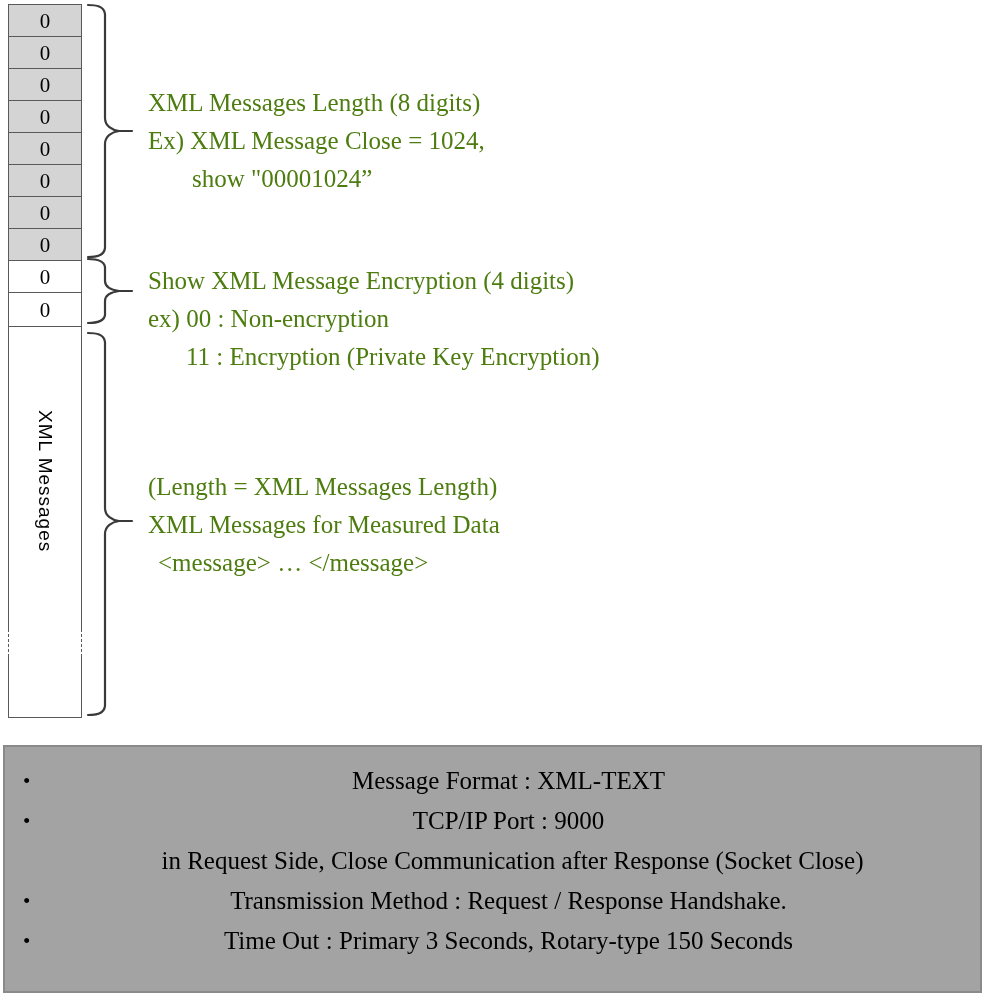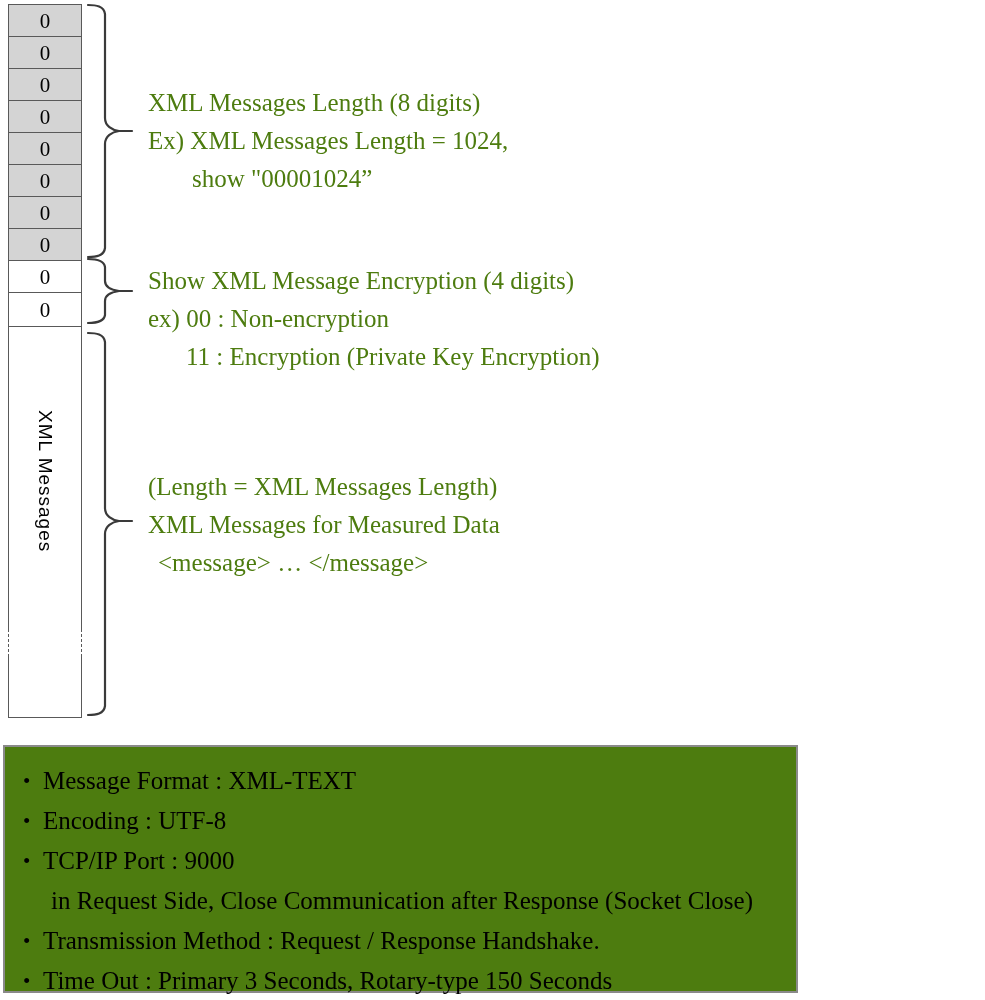--- a/index.html
+++ b/index.html
@@ -129,25 +129,26 @@
   }
   .annot .indent-1 { padding-left: 44px; }
   .annot .indent-2 { padding-left: 38px; }
   .annot .indent-3 { padding-left: 10px; }
 
   
   .notes-box {
     position: absolute;
     left: 3px;
     top: 745px;
-    width: 795px;
+    width: 979px;
     height: 248px;
     box-sizing: border-box;
     border: 2px solid #8a8a8a;
-    background: #4d7c0f;
+    background: #a3a3a3;
+    text-align: center;
   }
   .notes-list {
     position: absolute;
     left: 16px;
     top: 14px;
     right: 6px;
   }
   .note-line {
     font-family: "Liberation Serif", "DejaVu Serif", serif;
     font-size: 25px;
@@ -236,40 +237,39 @@
 
   <div class="brace" style="left:86px;top:330px;">
     <svg width="48" height="388" viewBox="0 0 48 388" fill="none" stroke="#3a3a3a" stroke-width="2.2" stroke-linecap="round" stroke-linejoin="round">
       <path d="M2 3 C10 3 18 4 19 12 L19 178 C19 186 26 190 33 191 C26 192 19 196 19 204 L19 376 C18 384 10 385 2 385"></path>
       <path d="M33 191 L46 191"></path>
     </svg>
   </div>
 
   <div class="annot" style="left:148px;top:84px;">
     <div>XML Messages Length (8 digits)</div>
-    <div>Ex) XML Messages Length = 1024,</div>
+    <div>Ex) XML Message Close = 1024,</div>
     <div class="indent-1">show  "00001024”</div>
   </div>
 
   <div class="annot" style="left:148px;top:262px;">
     <div>Show XML Message Encryption (4 digits)</div>
     <div>ex) 00 : Non-encryption</div>
     <div class="indent-2">11 : Encryption (Private Key Encryption)</div>
   </div>
 
   <div class="annot" style="left:148px;top:468px;">
     <div>(Length = XML Messages Length)</div>
     <div>XML Messages for Measured Data</div>
     <div class="indent-3">&lt;message&gt;  …  &lt;/message&gt;</div>
   </div>
 
   <div class="notes-box">
     <div class="notes-list">
       <div class="note-line bulleted">Message Format : XML-TEXT</div>
-      <div class="note-line bulleted">Encoding : UTF-8</div>
       <div class="note-line bulleted">TCP/IP Port : 9000</div>
       <div class="note-line cont">in Request Side, Close Communication after Response (Socket Close)</div>
       <div class="note-line bulleted">Transmission Method : Request / Response Handshake.</div>
       <div class="note-line bulleted">Time Out : Primary 3 Seconds, Rotary-type 150 Seconds</div>
     </div>
   </div>
 
 </div>
 
 </body></html>

